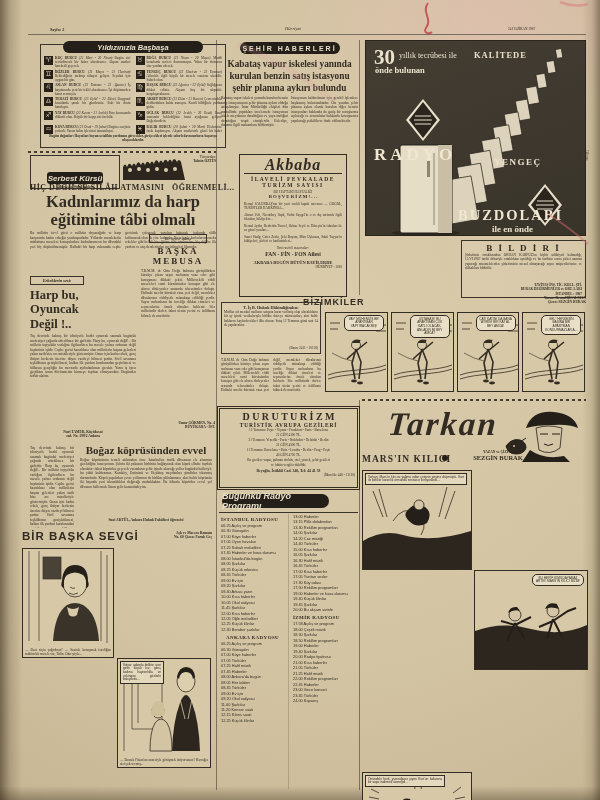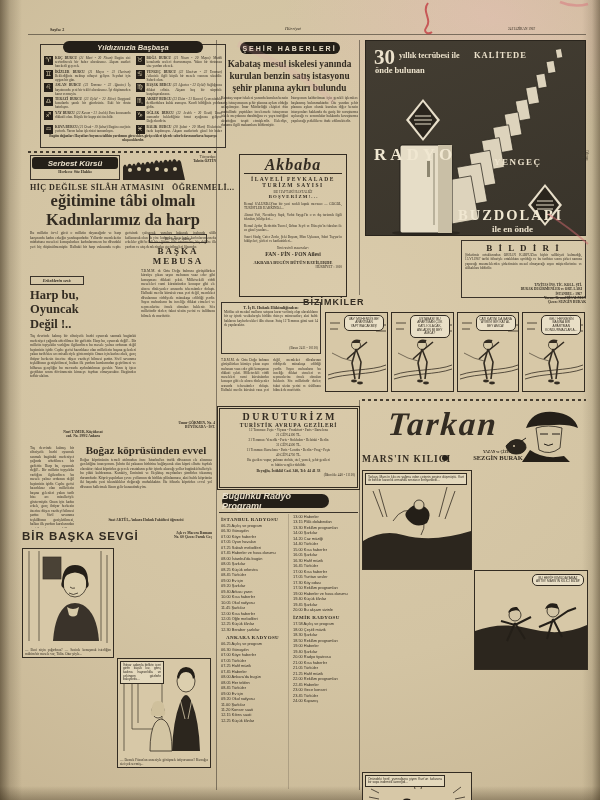--- a/index.html
+++ b/index.html
@@ -146,21 +146,21 @@
             <i>(20 Şubat - 20 Mart)</i>
             <span>Hislerinize fazla kapılmayın. Akşam saatlerinde güzel bir haber var.</span></span>
         </div>
       </div>
     <div class="t3 bold ctr hide" style="padding:0 6px;height:9px">Bugün doğanlar: Hayatları boyunca talihin yardımını görecekler, girişecekleri işlerde sabırlı davranırlarsa başarıya ulaşacaklardır.</div>
   </div>
   <div class="abs dotrule" style="left:28px;top:151px;width:188px"></div>
 
   <div class="abs" style="left:221px;top:40px;width:137px;height:110px">
     <div class="banner" style="width:100px;height:12px;margin:2px auto;font-size:7px;letter-spacing:2px;font-style:normal">ŞEHİR HABERLERİ</div>
-    <div class="ctr bold" style="font-size:9.3px;line-height:1.3;padding:2px 1px">Kabataş mesul iskelesi yanında kurulan benzin satış istasyonu şehir planına aykırı bulundu</div>
+    <div class="ctr bold" style="font-size:9.3px;line-height:1.3;padding:2px 1px">Kabataş vapur iskelesi yanında kurulan benzin satış istasyonu şehir planına aykırı bulundu</div>
     <div style="display:flex;gap:3px;height:46px;overflow:hidden">
       <div class="t35 just" style="flex:1">Kabataş vapur iskelesi yanında kurulan benzin satış istasyonunun şehir planına aykırı olduğu anlaşılmıştır. İmar Müdürlüğü ekipleri dün mahallinde yaptıkları incelemede istasyonun iskele meydanını daralttığını ve yaya trafiğini aksattığını tespit etmişlerdir. Belediye, durumu ilgili makamlara bildirmiştir.</div>
       <div class="t35 just" style="flex:1">İstasyonun kaldırılması için gerekli işlemlere başlanmış bulunmaktadır. Öte yandan şehir planına aykırı olarak kurulan diğer benzin istasyonları hakkında da geniş bir soruşturma açılacağı ve sorumlular hakkında kovuşturma yapılacağı yetkililerce ifade edilmektedir.</div>
     </div>
   </div>
 
   <div class="abs" style="left:365px;top:40px;width:221px;height:196px;background:linear-gradient(160deg,#47413634,#00000022),#423c31;border:1px solid #2a251d">
     <svg class="abs" style="left:0;top:0" width="221" height="196" viewBox="0 0 221 196">
       <g fill="#ddd3bc" stroke="#2a251d" stroke-width="0.7">
         <rect x="190" y="8" width="6" height="9" transform="rotate(-10 193 12)"></rect>
@@ -183,55 +183,55 @@
       <g fill="#e8dfca">
         <polygon points="57,58 74,79 57,100 40,79"></polygon>
       </g>
       <polygon points="57,61 71,79 57,97 43,79" fill="#2a251d"></polygon>
       <path d="M49,75 h16 M48,79 h18 M49,83 h16" stroke="#e8dfca" stroke-width="1.2"></path>
       <polygon points="179,143 196,164 179,185 162,164" fill="#e8dfca"></polygon>
       <polygon points="179,146 193,164 179,182 165,164" fill="#2a251d"></polygon>
       <path d="M171,160 h16 M170,164 h18 M171,168 h16" stroke="#e8dfca" stroke-width="1.2"></path>
     </svg>
     <div class="abs" style="left:8px;top:4px;color:#ece2cc;font-size:21px;font-weight:bold">30</div>
-    <div class="abs" style="left:33px;top:10px;color:#ece2cc;font-size:8px;font-weight:bold">yıllık tecrübesi ile</div>
+    <div class="abs" style="left:33px;top:10px;color:#ece2cc;font-size:8px;font-weight:normal">yıllık tecrübesi ile</div>
     <div class="abs" style="left:108px;top:9px;color:#ece2cc;font-size:8.5px;font-weight:bold;letter-spacing:1px">KALİTEDE</div>
     <div class="abs" style="left:9px;top:24px;color:#ece2cc;font-size:8.5px;font-weight:bold">önde bulunan</div>
     <div class="abs" style="left:8px;top:104px;color:#f0e7d1;font-size:17px;font-weight:bold;letter-spacing:4px">RADYO</div>
     <div class="abs" style="left:128px;top:116px;color:#ece2cc;font-size:9px;font-weight:bold;letter-spacing:1.5px">YENGEÇ</div>
     <div class="abs" style="left:92px;top:166px;color:#f0e7d1;font-size:14.5px;font-weight:bold;letter-spacing:2px">BUZDOLABI</div>
     <div class="abs" style="left:126px;top:183px;color:#ece2cc;font-size:9px;font-weight:bold">ile en önde</div>
   </div>
   <div class="abs t3 dim" style="left:589px;top:150px;transform:rotate(90deg);transform-origin:left top">(Moran: 1910)</div>
 
   <div class="abs" style="left:30px;top:155px;width:186px">
     <div style="display:flex;gap:3px;height:25px">
-      <div class="box" style="width:90px;padding:1px">
+      <div class="box" style="width:90px;padding:16px">
         <div class="banner" style="height:12px;font-size:8px;border-radius:3px">Serbest Kürsü</div>
         <div class="t4 bold ctr">Herkese Söz Hakkı</div>
       </div>
       <svg width="62" height="25" viewBox="0 0 62 25">
         <path d="M0,25 L0,12 q2,-5 4,0 q2,-6 5,-1 q2,-5 4,0 q2,-7 5,-1 q2,-5 4,0 q2,-6 5,-1 q2,-5 4,0 q2,-7 5,-1 q2,-5 4,0 q2,-6 5,-1 q2,-5 4,0 q2,-6 5,0 q2,-4 4,0 L62,25 Z" fill="#2c261e"></path>
         <g fill="#d8cba9">
             <circle cx="7" cy="15" r="2"></circle>
             <circle cx="16" cy="14" r="2"></circle>
             <circle cx="25" cy="15" r="2"></circle>
             <circle cx="34" cy="14" r="2"></circle>
             <circle cx="43" cy="15" r="2"></circle>
             <circle cx="52" cy="14" r="2"></circle>
           </g>
       </svg>
       <div class="t35" style="width:28px;text-align:right">
         <div>Tüccardan:</div>
         <div class="bold">Tahsin ÖZTİN</div>
       </div>
     </div>
     <div class="ctr bold" style="font-size:8px;letter-spacing:.5px;margin-top:3px;white-space:pre">HİÇ DEĞİLSE SİLÂH ATMASINI   ÖĞRENMELİ...</div>
+    <div class="ctr bold" style="font-size:16.5px;line-height:1.1;margin-top:1px">Kadınlarımız da harp</div>
     <div class="ctr bold" style="font-size:16.5px;line-height:1.1">eğitimine tâbi olmalı</div>
-    <div class="ctr bold" style="font-size:16.5px;line-height:1.1;margin-top:1px">Kadınlarımız da harp</div>
     <div class="cols2 t35 just hide" style="height:40px;margin-top:2px">Bu milletin öz-el gücü o milletin dayanağıdır ve harp karşısında kadın erkeğin yanıbaşındadır. Yıllardır memleketin müdafaası meselesi konuşulurken kadınlarımızın bu dâvadaki yeri hiç düşünülmemiştir. Halbuki bir harp vukuunda cephe gerisinde çalışacak, yaralıya bakacak, icabında silâh kullanacak olan da yine kadındır. Bu sebeple kadınlarımızın da erkekler gibi belirli bir eğitime tâbi tutulmaları, hiç değilse ilk yardım ve atış derslerinden geçirilmeleri lâzımdır.</div>
   </div>
 
   <div class="abs" style="left:30px;top:276px;width:106px">
     <div class="box ctr" style="width:54px;font-size:4.4px;font-style:italic;font-weight:bold;padding:1px">Erkeklerin sesi:</div>
     <div class="bold" style="font-size:12.5px;line-height:1.15;margin-top:3px">
       <div>Harp bu,</div>
       <div>Oyuncak</div>
       <div>Değil !..</div>
     </div>

